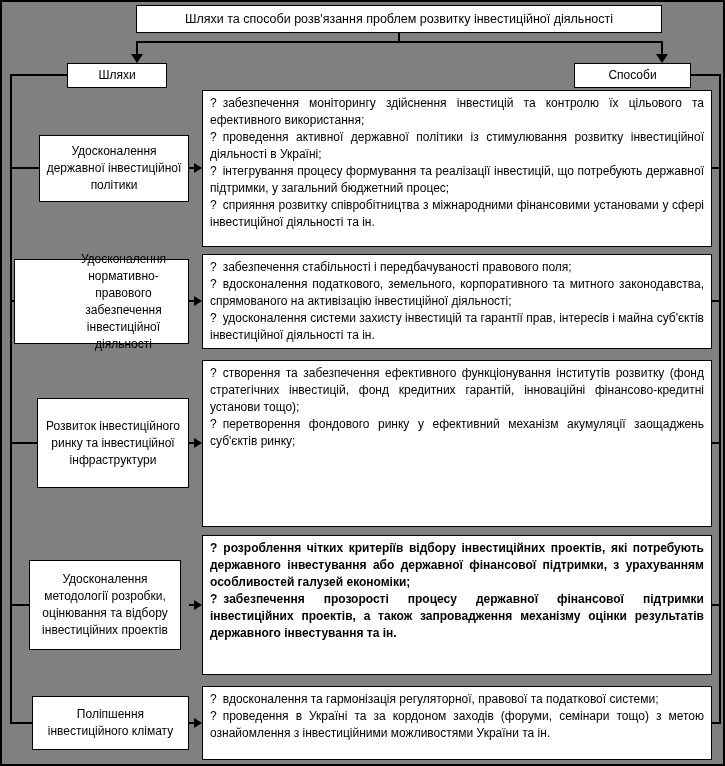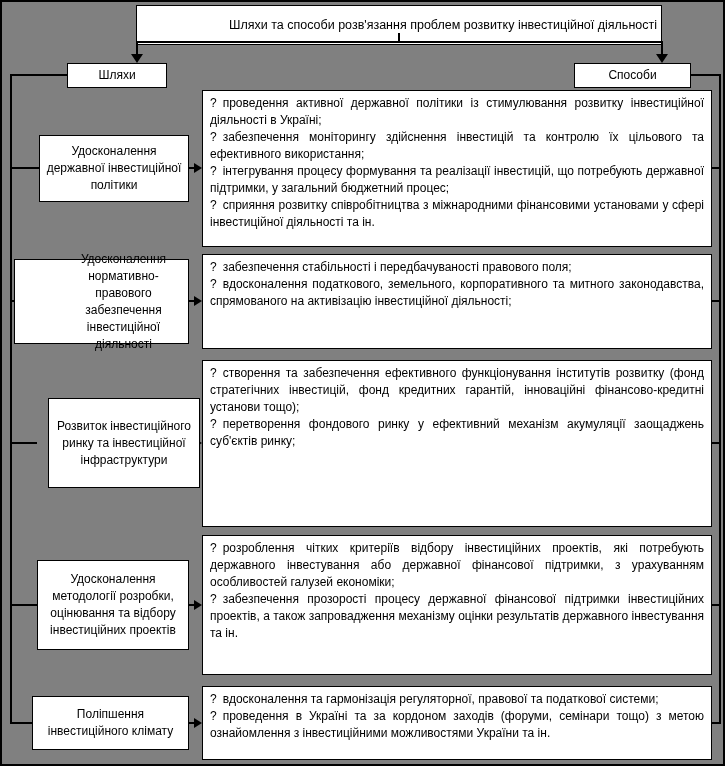--- a/index.html
+++ b/index.html
@@ -7,38 +7,38 @@
     position:relative; width:725px; height:766px;
     background:#808080; border:2px solid #000; box-sizing:border-box;
     font-family:"Liberation Sans", sans-serif; color:#000; overflow:hidden;
   }
   .box {
     position:absolute; background:#fff; border:1px solid #000; box-sizing:border-box;
     display:flex; align-items:center; justify-content:center;
     text-align:center; font-size:12px; line-height:17px; padding:2px 4px;
   }
   .title {
-    left:134px; top:3px; width:526px; height:40px; font-size:12.5px;justify-content:flex-end;
+    left:134px; top:3px; width:526px; height:28px; font-size:12.5px;
   }
   .ways  { left:65px;  top:61px; width:100px; height:25px; }
   .means { left:572px; top:61px; width:117px; height:25px; }
   .w1 { left:37px; top:133px; width:150px; height:67px; }
   .w2 { left:12px; top:257px; width:175px; height:85px;padding-left:48px; }
-  .w3 { left:46px; top:396px; width:152px; height:90px; }
-  .w4 { left:35px; top:558px; width:152px; height:90px; }
+  .w3 { left:35px; top:396px; width:152px; height:90px; }
+  .w4 { left:27px; top:558px; width:152px; height:90px; }
   .w5 { left:30px; top:694px; width:157px; height:54px; }
   .mbox {
     position:absolute; background:#fff; border:1px solid #000; box-sizing:border-box;
     left:200px; width:510px; padding:4px 7px; font-size:12px; line-height:17px;
     text-align:justify;
   }
   .m1 { top:88px;  height:157px; }
   .m2 { top:252px; height:95px;  }
   .m3 { top:358px; height:167px; }
-  .m4 { top:533px; height:140px; }
+  .m4 { top:533px; height:140px;font-weight:bold; }
   .m5 { top:684px; height:74px;  }
   .item .marker { padding-right:6px; }
   .line { position:absolute; background:#000; }
   .stem     { left:396px; top:31px; width:2px; height:8px; }
   .topline  { left:134px; top:39px; width:527px; height:2px; }
   .vleft    { left:134px; top:41px; width:2px; height:12px; }
   .vright   { left:659px; top:41px; width:2px; height:12px; }
   .railL    { left:8px;   top:72px; width:2px; height:650px; }
   .railR    { left:717px; top:72px; width:2px; height:650px; }
   .railLstub{ left:10px;  top:72px; width:55px; height:2px; }
@@ -137,29 +137,30 @@
     <span>Розвиток інвестиційного ринку та інвестиційної інфраструктури</span>
   </div>
   <div class="box w4">
     <span>Удосконалення методології розробки, оцінювання та відбору інвестиційних проектів</span>
   </div>
   <div class="box w5">
     <span>Поліпшення інвестиційного клімату</span>
   </div>
 
   <div class="mbox m1">
+    <div class="item"><span class="marker">?</span><span>забезпечення моніторингу здійснення інвестицій та контролю їх цільового та ефективного використання;</span></div>
     <div class="item"><span class="marker">?</span><span>проведення активної державної політики із стимулювання розвитку інвестиційної діяльності в Україні;</span></div>
-    <div class="item"><span class="marker">?</span><span>забезпечення моніторингу здійснення інвестицій та контролю їх цільового та ефективного використання;</span></div>
     <div class="item"><span class="marker">?</span><span>інтегрування процесу формування та реалізації інвестицій, що потребують державної підтримки, у загальний бюджетний процес;</span></div>
     <div class="item"><span class="marker">?</span><span>сприяння розвитку співробітництва з міжнародними фінансовими установами у сфері інвестиційної діяльності та ін.</span></div>
   </div>
 
   <div class="mbox m2">
     <div class="item"><span class="marker">?</span><span>забезпечення стабільності і передбачуваності правового поля;</span></div>
     <div class="item"><span class="marker">?</span><span>вдосконалення податкового, земельного, корпоративного та митного законодавства, спрямованого на активізацію інвестиційної діяльності;</span></div>
+    <div class="item"><span class="marker">?</span><span>удосконалення системи захисту інвестицій та гарантії прав, інтересів і майна суб'єктів інвестиційної діяльності та ін.</span></div>
   </div>
 
   <div class="mbox m3">
     <div class="item"><span class="marker">?</span><span>створення та забезпечення ефективного функціонування інститутів розвитку (фонд стратегічних інвестицій, фонд кредитних гарантій, інноваційні фінансово-кредитні установи тощо);</span></div>
     <div class="item"><span class="marker">?</span><span>перетворення фондового ринку у ефективний механізм акумуляції заощаджень суб'єктів ринку;</span></div>
   </div>
 
   <div class="mbox m4">
     <div class="item"><span class="marker">?</span><span>розроблення чітких критеріїв відбору інвестиційних проектів, які потребують державного інвестування або державної фінансової підтримки, з урахуванням особливостей галузей економіки;</span></div>
     <div class="item"><span class="marker">?</span><span>забезпечення прозорості процесу державної фінансової підтримки інвестиційних проектів, а також запровадження механізму оцінки результатів державного інвестування та ін.</span></div>

